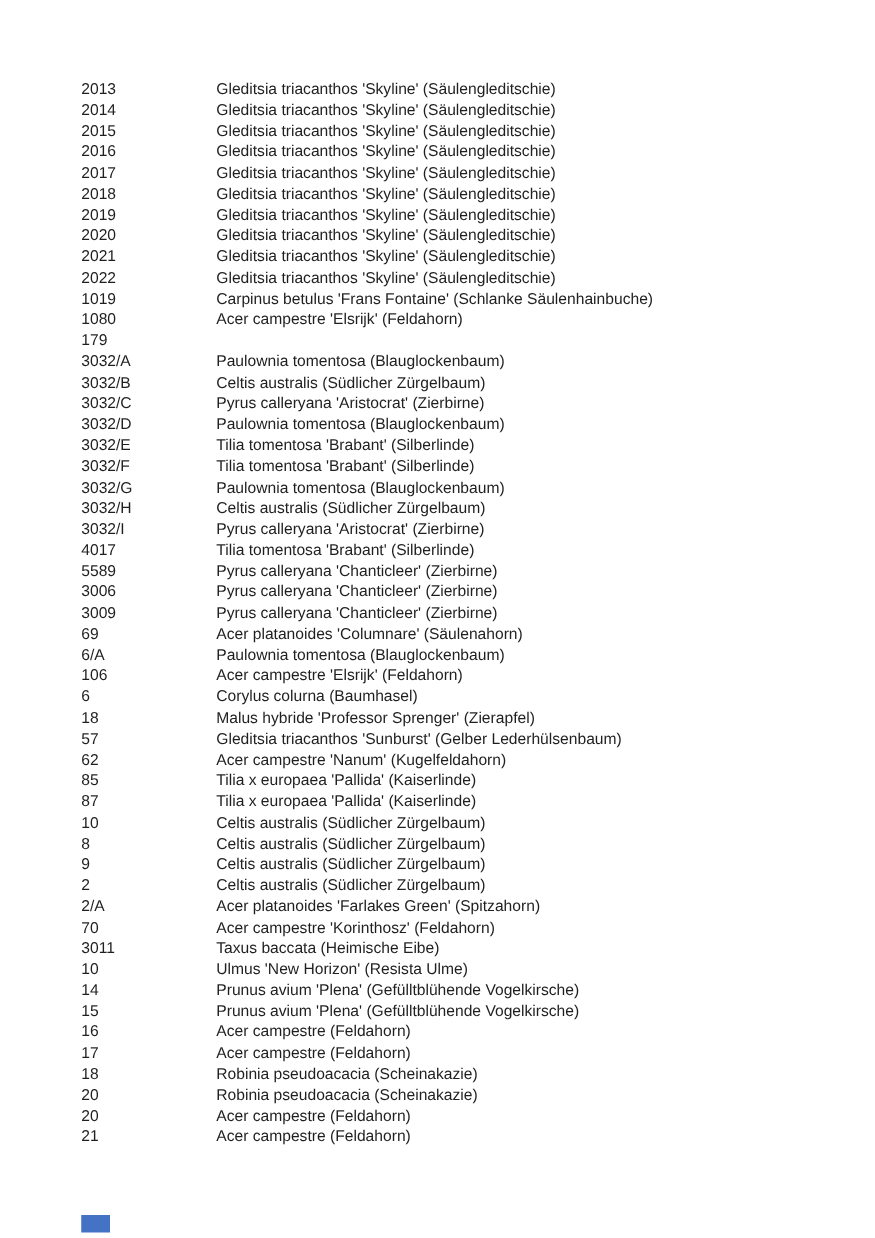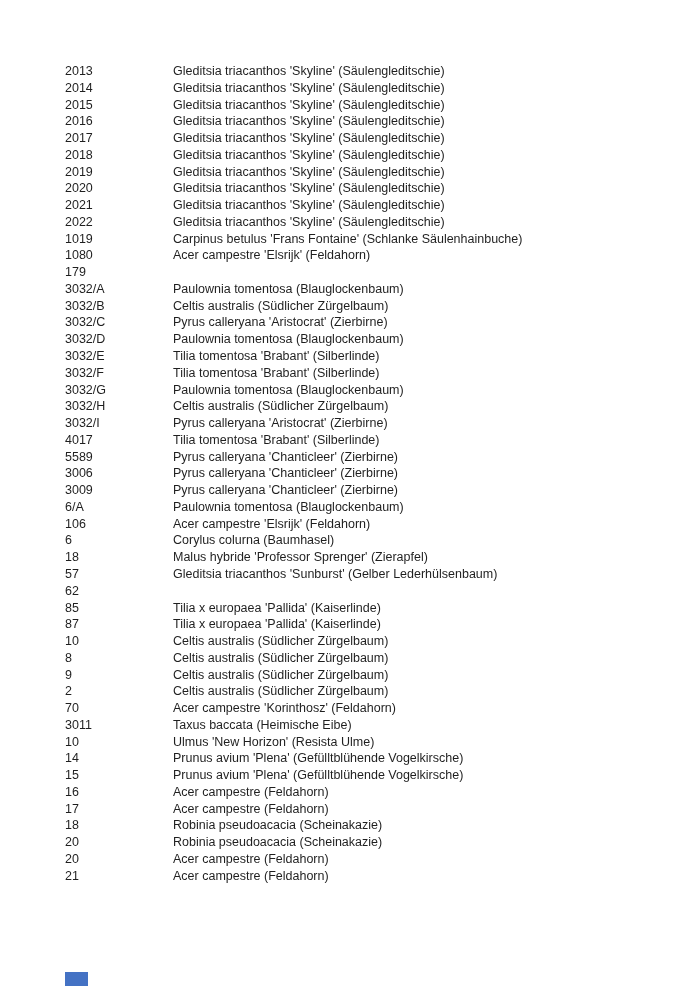--- a/index.html
+++ b/index.html
@@ -172,20 +172,24 @@
   <div class="row">
     <span class="tree-id">3006</span>
     <span class="tree-species">Pyrus calleryana 'Chanticleer' (Zierbirne)</span>
   </div>
 
   <div class="row">
     <span class="tree-id">3009</span>
     <span class="tree-species">Pyrus calleryana 'Chanticleer' (Zierbirne)</span>
   </div>
 
+  <div class="row">
+    <span class="tree-id">69</span>
+    <span class="tree-species">Acer platanoides 'Columnare' (Säulenahorn)</span>
+  </div>
 
   <div class="row">
     <span class="tree-id">6/A</span>
     <span class="tree-species">Paulownia tomentosa (Blauglockenbaum)</span>
   </div>
 
   <div class="row">
     <span class="tree-id">106</span>
     <span class="tree-species">Acer campestre 'Elsrijk' (Feldahorn)</span>
   </div>
@@ -200,20 +204,21 @@
     <span class="tree-species">Malus hybride 'Professor Sprenger' (Zierapfel)</span>
   </div>
 
   <div class="row">
     <span class="tree-id">57</span>
     <span class="tree-species">Gleditsia triacanthos 'Sunburst' (Gelber Lederhülsenbaum)</span>
   </div>
 
   <div class="row">
     <span class="tree-id">62</span>
+    <span class="tree-species">Acer campestre 'Nanum' (Kugelfeldahorn)</span>
   </div>
 
   <div class="row">
     <span class="tree-id">85</span>
     <span class="tree-species">Tilia x europaea 'Pallida' (Kaiserlinde)</span>
   </div>
 
   <div class="row">
     <span class="tree-id">87</span>
     <span class="tree-species">Tilia x europaea 'Pallida' (Kaiserlinde)</span>
@@ -232,20 +237,24 @@
   <div class="row">
     <span class="tree-id">9</span>
     <span class="tree-species">Celtis australis (Südlicher Zürgelbaum)</span>
   </div>
 
   <div class="row">
     <span class="tree-id">2</span>
     <span class="tree-species">Celtis australis (Südlicher Zürgelbaum)</span>
   </div>
 
+  <div class="row">
+    <span class="tree-id">2/A</span>
+    <span class="tree-species">Acer platanoides 'Farlakes Green' (Spitzahorn)</span>
+  </div>
 
   <div class="row">
     <span class="tree-id">70</span>
     <span class="tree-species">Acer campestre 'Korinthosz' (Feldahorn)</span>
   </div>
 
   <div class="row">
     <span class="tree-id">3011</span>
     <span class="tree-species">Taxus baccata (Heimische Eibe)</span>
   </div>

